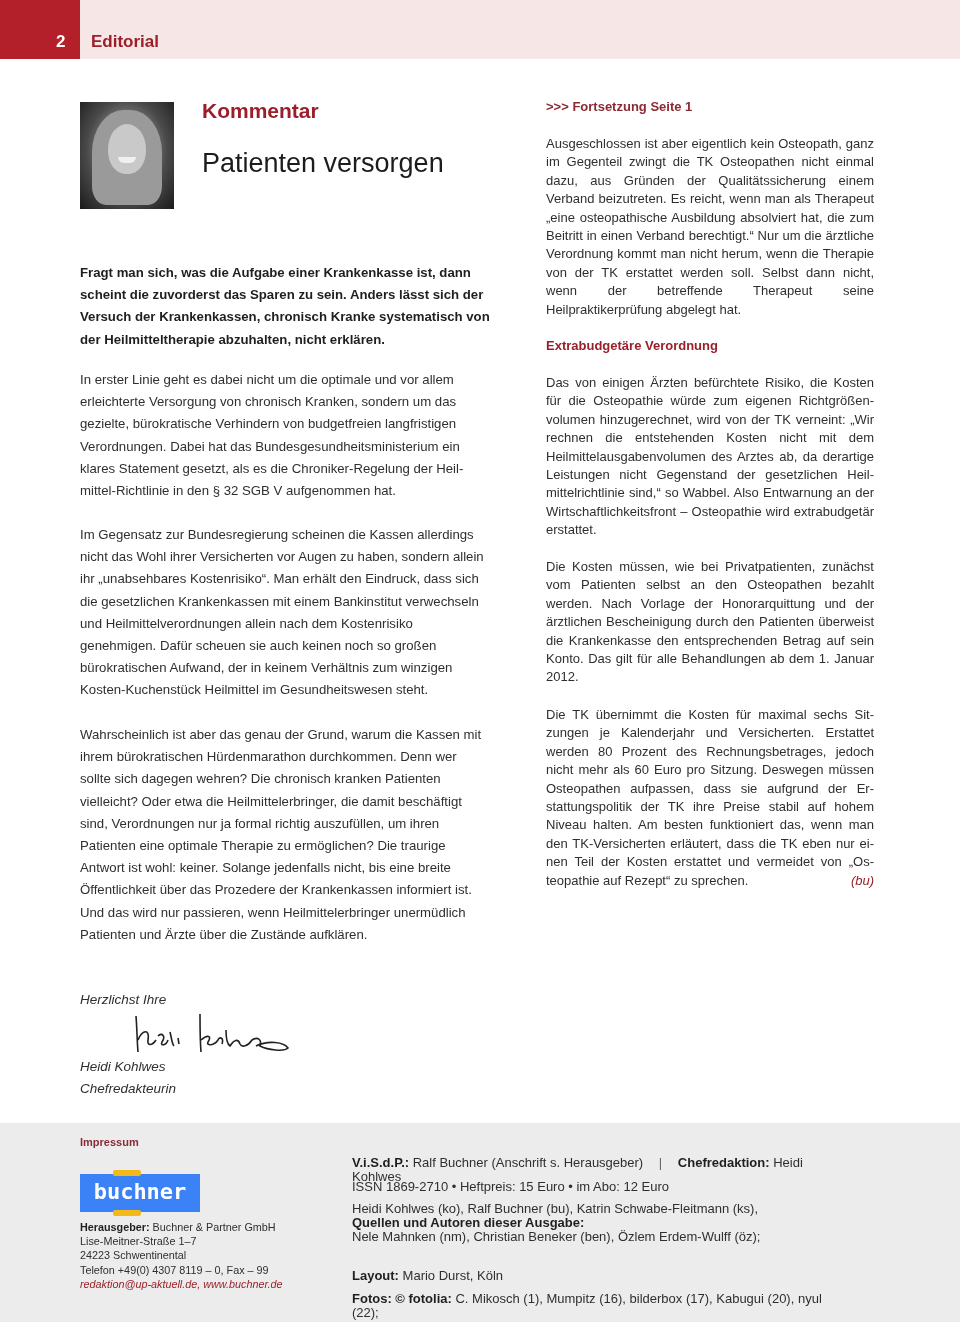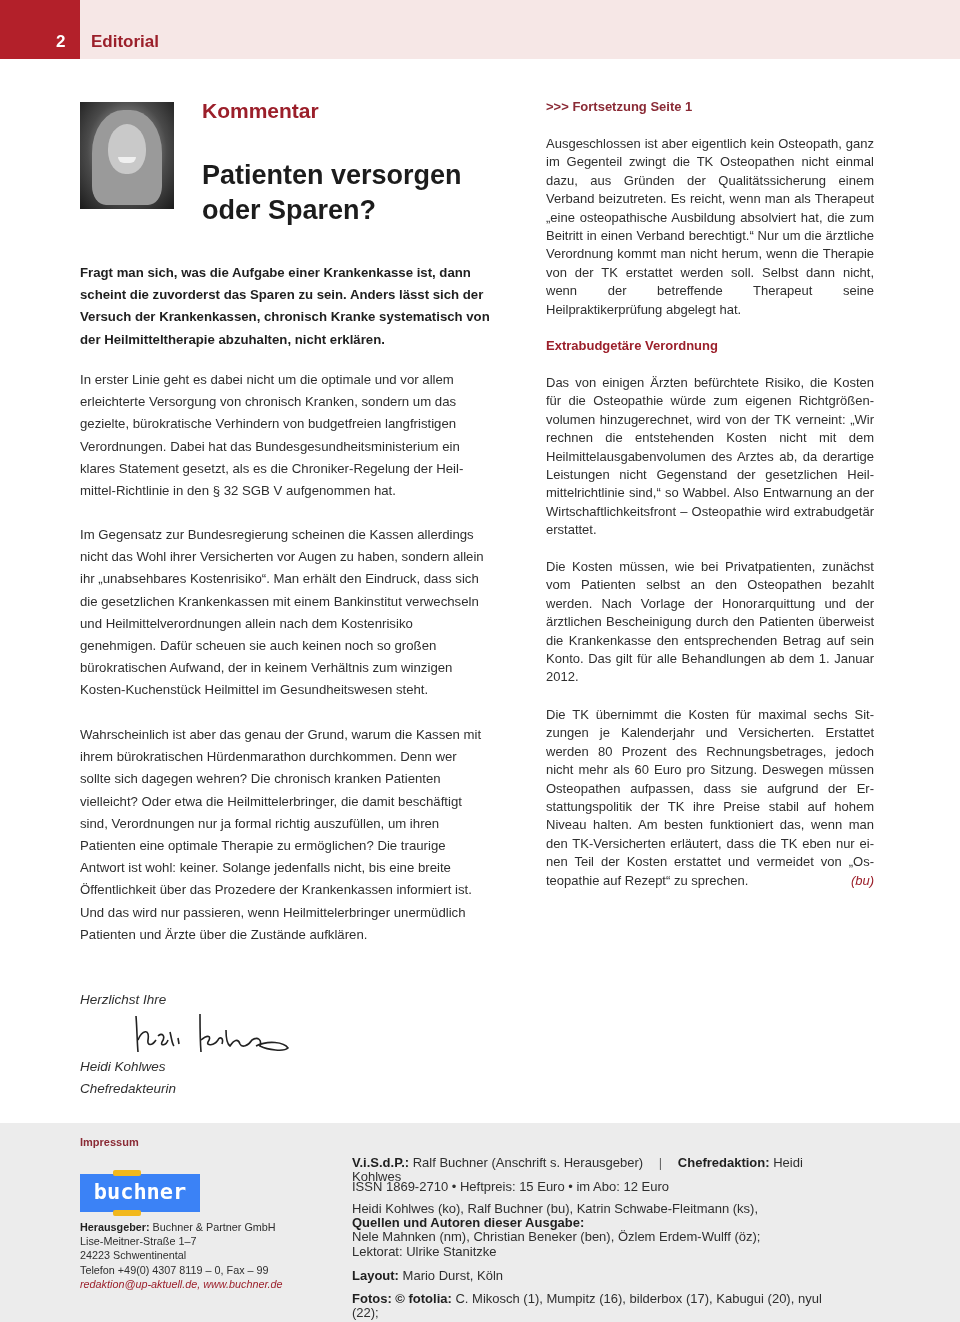--- a/index.html
+++ b/index.html
@@ -12,21 +12,21 @@
     .page-number { position: absolute; left: 56px; top: 32px; font-size: 17px; font-weight: bold; color: #ffffff; }
     .section-title { position: absolute; left: 91px; top: 32px; font-size: 17px; font-weight: bold; color: #9b1f2a; }
 
     
     .author-photo { position: absolute; left: 80px; top: 102px; width: 94px; height: 107px; background: radial-gradient(ellipse at 50% 45%, #bdbdbd 0%, #8f8f8f 30%, #4a4a4a 60%, #1a1a1a 100%); overflow: hidden; }
     .photo-face { position: absolute; left: 28px; top: 22px; width: 38px; height: 50px; border-radius: 50% 50% 46% 46%; background: #c9c9c9; }
     .photo-hair { position: absolute; left: 12px; top: 8px; width: 70px; height: 95px; border-radius: 45% 45% 20% 20%; background: #9a9a9a; }
     .photo-smile { position: absolute; left: 38px; top: 55px; width: 18px; height: 6px; border-radius: 0 0 9px 9px; background: #f0f0f0; }
 
     .kicker { position: absolute; left: 202px; top: 99px; font-size: 21px; font-weight: bold; color: #9b1f2a; }
-    .headline { position: absolute; left: 202px; top: 158px; font-size: 27px; line-height: 35px; font-weight: bold; color: #1c1c1c; width: 300px; }
+    .headline { position: absolute; left: 202px; top: 146px; font-size: 27px; line-height: 35px; font-weight: normal; color: #1c1c1c; width: 300px; }
 
     
     .left-col { position: absolute; left: 80px; width: 410px; font-size: 13.2px; line-height: 22.2px; color: #2f2f2f; }
     .lead { top: 262px; font-weight: bold; color: #1f1f1f; }
     .p1 { top: 369px; }
     .p2 { top: 524px; }
     .p3 { top: 724px; }
 
     
     .right-col { position: absolute; left: 546px; width: 328px; font-size: 13px; line-height: 18.4px; color: #2f2f2f; text-align: justify; }
@@ -79,21 +79,20 @@
 
 <div class="author-photo">
   <div class="photo-hair"></div>
   <div class="photo-face"></div>
   <div class="photo-smile"></div>
 </div>
 
 <div class="kicker">Kommentar</div>
 <div class="headline">
   <span class="line">Patienten versorgen</span>
-  <span class="line">oder Sparen?</span>
 </div>
 
 <p class="left-col lead">Fragt man sich, was die Aufgabe einer Krankenkasse ist, dann scheint die zuvorderst das Sparen zu sein. Anders lässt sich der Versuch der Krankenkassen, chronisch Kranke systematisch von der Heilmitteltherapie abzuhalten, nicht erklären.</p>
 <p class="left-col p1">In erster Linie geht es dabei nicht um die optimale und vor allem erleichterte Versorgung von chronisch Kranken, sondern um das gezielte, bürokratische Verhindern von budgetfreien langfristigen Verordnungen. Dabei hat das Bundesgesundheitsministerium ein klares Statement gesetzt, als es die Chroniker-Regelung der Heil­mittel-Richtlinie in den § 32 SGB V aufgenommen hat.</p>
 <p class="left-col p2">Im Gegensatz zur Bundesregierung scheinen die Kassen allerdings nicht das Wohl ihrer Versicherten vor Augen zu haben, sondern allein ihr „unabsehbares Kostenrisiko“. Man erhält den Eindruck, dass sich die gesetzlichen Krankenkassen mit einem Bankinstitut verwechseln und Heilmittelverordnungen allein nach dem Kosten­risiko genehmigen. Dafür scheuen sie auch keinen noch so großen bürokratischen Aufwand, der in keinem Verhältnis zum winzigen Kosten-Kuchenstück Heilmittel im Gesundheitswesen steht.</p>
 <p class="left-col p3">Wahrscheinlich ist aber das genau der Grund, warum die Kassen mit ihrem bürokratischen Hürdenmarathon durchkommen. Denn wer sollte sich dagegen wehren? Die chronisch kranken Patienten vielleicht? Oder etwa die Heilmittelerbringer, die damit beschäftigt sind, Verordnungen nur ja formal richtig auszufüllen, um ihren Patienten eine optimale Therapie zu ermöglichen? Die traurige Antwort ist wohl: keiner. Solange jedenfalls nicht, bis eine breite Öffentlichkeit über das Prozedere der Krankenkassen informiert ist. Und das wird nur passieren, wenn Heilmittelerbringer uner­müdlich Patienten und Ärzte über die Zustände aufklären.</p>
 
 <div class="continuation">&gt;&gt;&gt; Fortsetzung Seite 1</div>
 <p class="right-col rp1">Ausgeschlossen ist aber eigentlich kein Osteopath, ganz im Gegenteil zwingt die TK Osteopathen nicht einmal dazu, aus Gründen der Qualitätssicherung ei­nem Verband beizutreten. Es reicht, wenn man als Therapeut „eine osteopathische Ausbildung absolviert hat, die zum Beitritt in einen Verband berechtigt.“ Nur um die ärztliche Verordnung kommt man nicht herum, wenn die Therapie von der TK erstattet werden soll. Selbst dann nicht, wenn der betreffende Therapeut seine Heilpraktikerprüfung abgelegt hat.</p>
 <div class="subhead">Extrabudgetäre Verordnung</div>
@@ -135,21 +134,20 @@
   <span>Ralf Buchner (Anschrift s. Herausgeber)</span>
   <span class="sep">|</span>
   <span class="bold">Chefredaktion:</span>
   <span>Heidi Kohlwes</span>
 </div>
 <div class="imp-right ir-2">ISSN 1869-2710 • Heftpreis: 15 Euro • im Abo: 12 Euro</div>
 <div class="imp-right ir-3">
   <span class="line">Heidi Kohlwes (ko), Ralf Buchner (bu), Katrin Schwabe-Fleitmann (ks),</span>
   <span class="line bold">Quellen und Autoren dieser Ausgabe:</span>
   <span class="line">Nele Mahnken (nm), Christian Beneker (ben), Özlem Erdem-Wulff (öz);</span>
-  <span class="line">Lektorat: Ulrike Stanitzke</span>
 </div>
 <div class="imp-right ir-4">
   <span class="bold">Layout:</span>
   <span>Mario Durst, Köln</span>
 </div>
 <div class="imp-right ir-5">
   <span class="bold">Fotos: © fotolia:</span>
   <span>C. Mikosch (1), Mumpitz (16), bilderbox (17), Kabugui (20), nyul (22);</span>
   <span class="line">die physio &amp; tanzwerkstatt (21)</span>
 </div>

